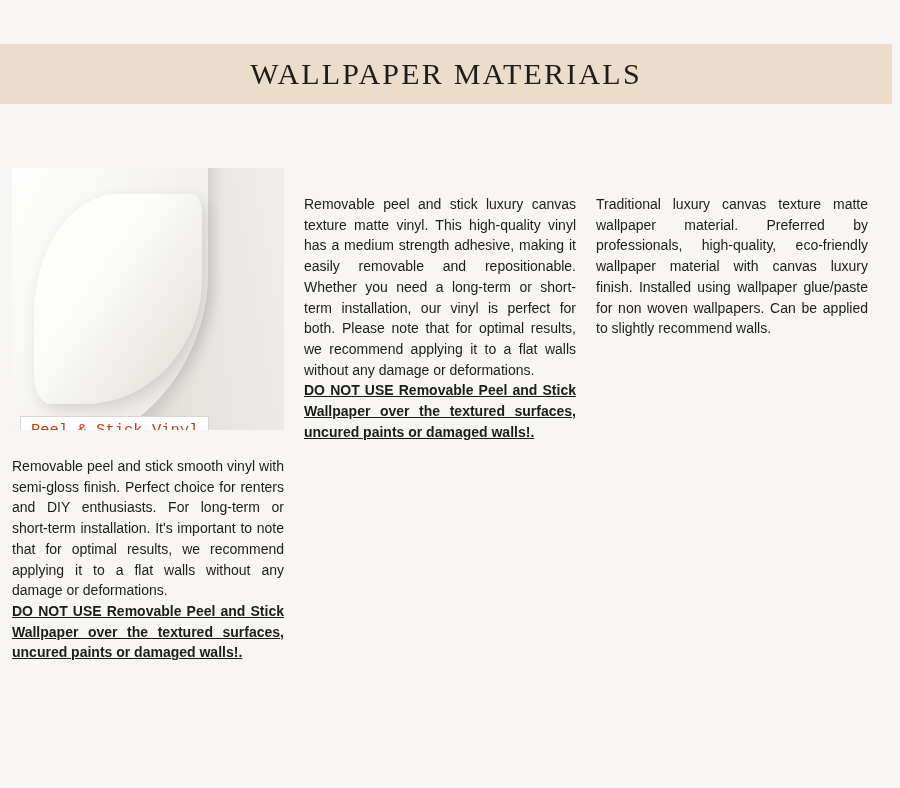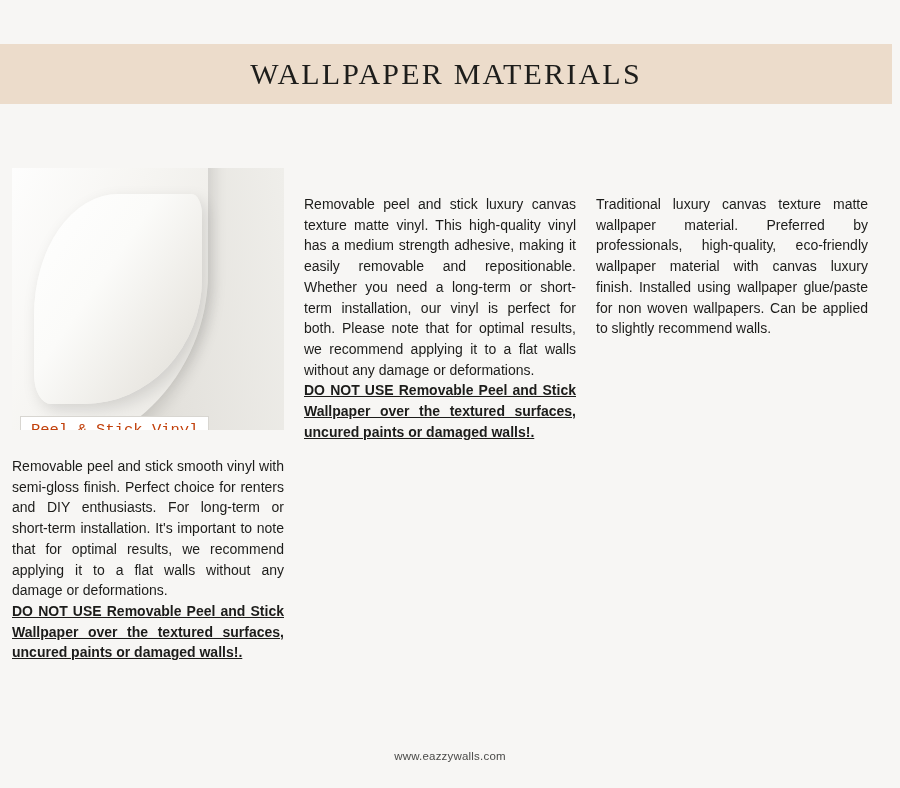--- a/index.html
+++ b/index.html
@@ -175,15 +175,14 @@
     </div>
 
     <div class="col">
       <div class="body-text">
         <p>Traditional luxury canvas texture matte wallpaper material. Preferred by professionals, high-quality, eco-friendly wallpaper material with canvas luxury finish. Installed using wallpaper glue/paste for non woven wallpapers. Can be applied to slightly recommend walls.</p>
       </div>
     </div>
 
   </div>
 
-  <div class="footer">www.eazzywalls.com</div>
 
 </div>
 
 </body></html>

